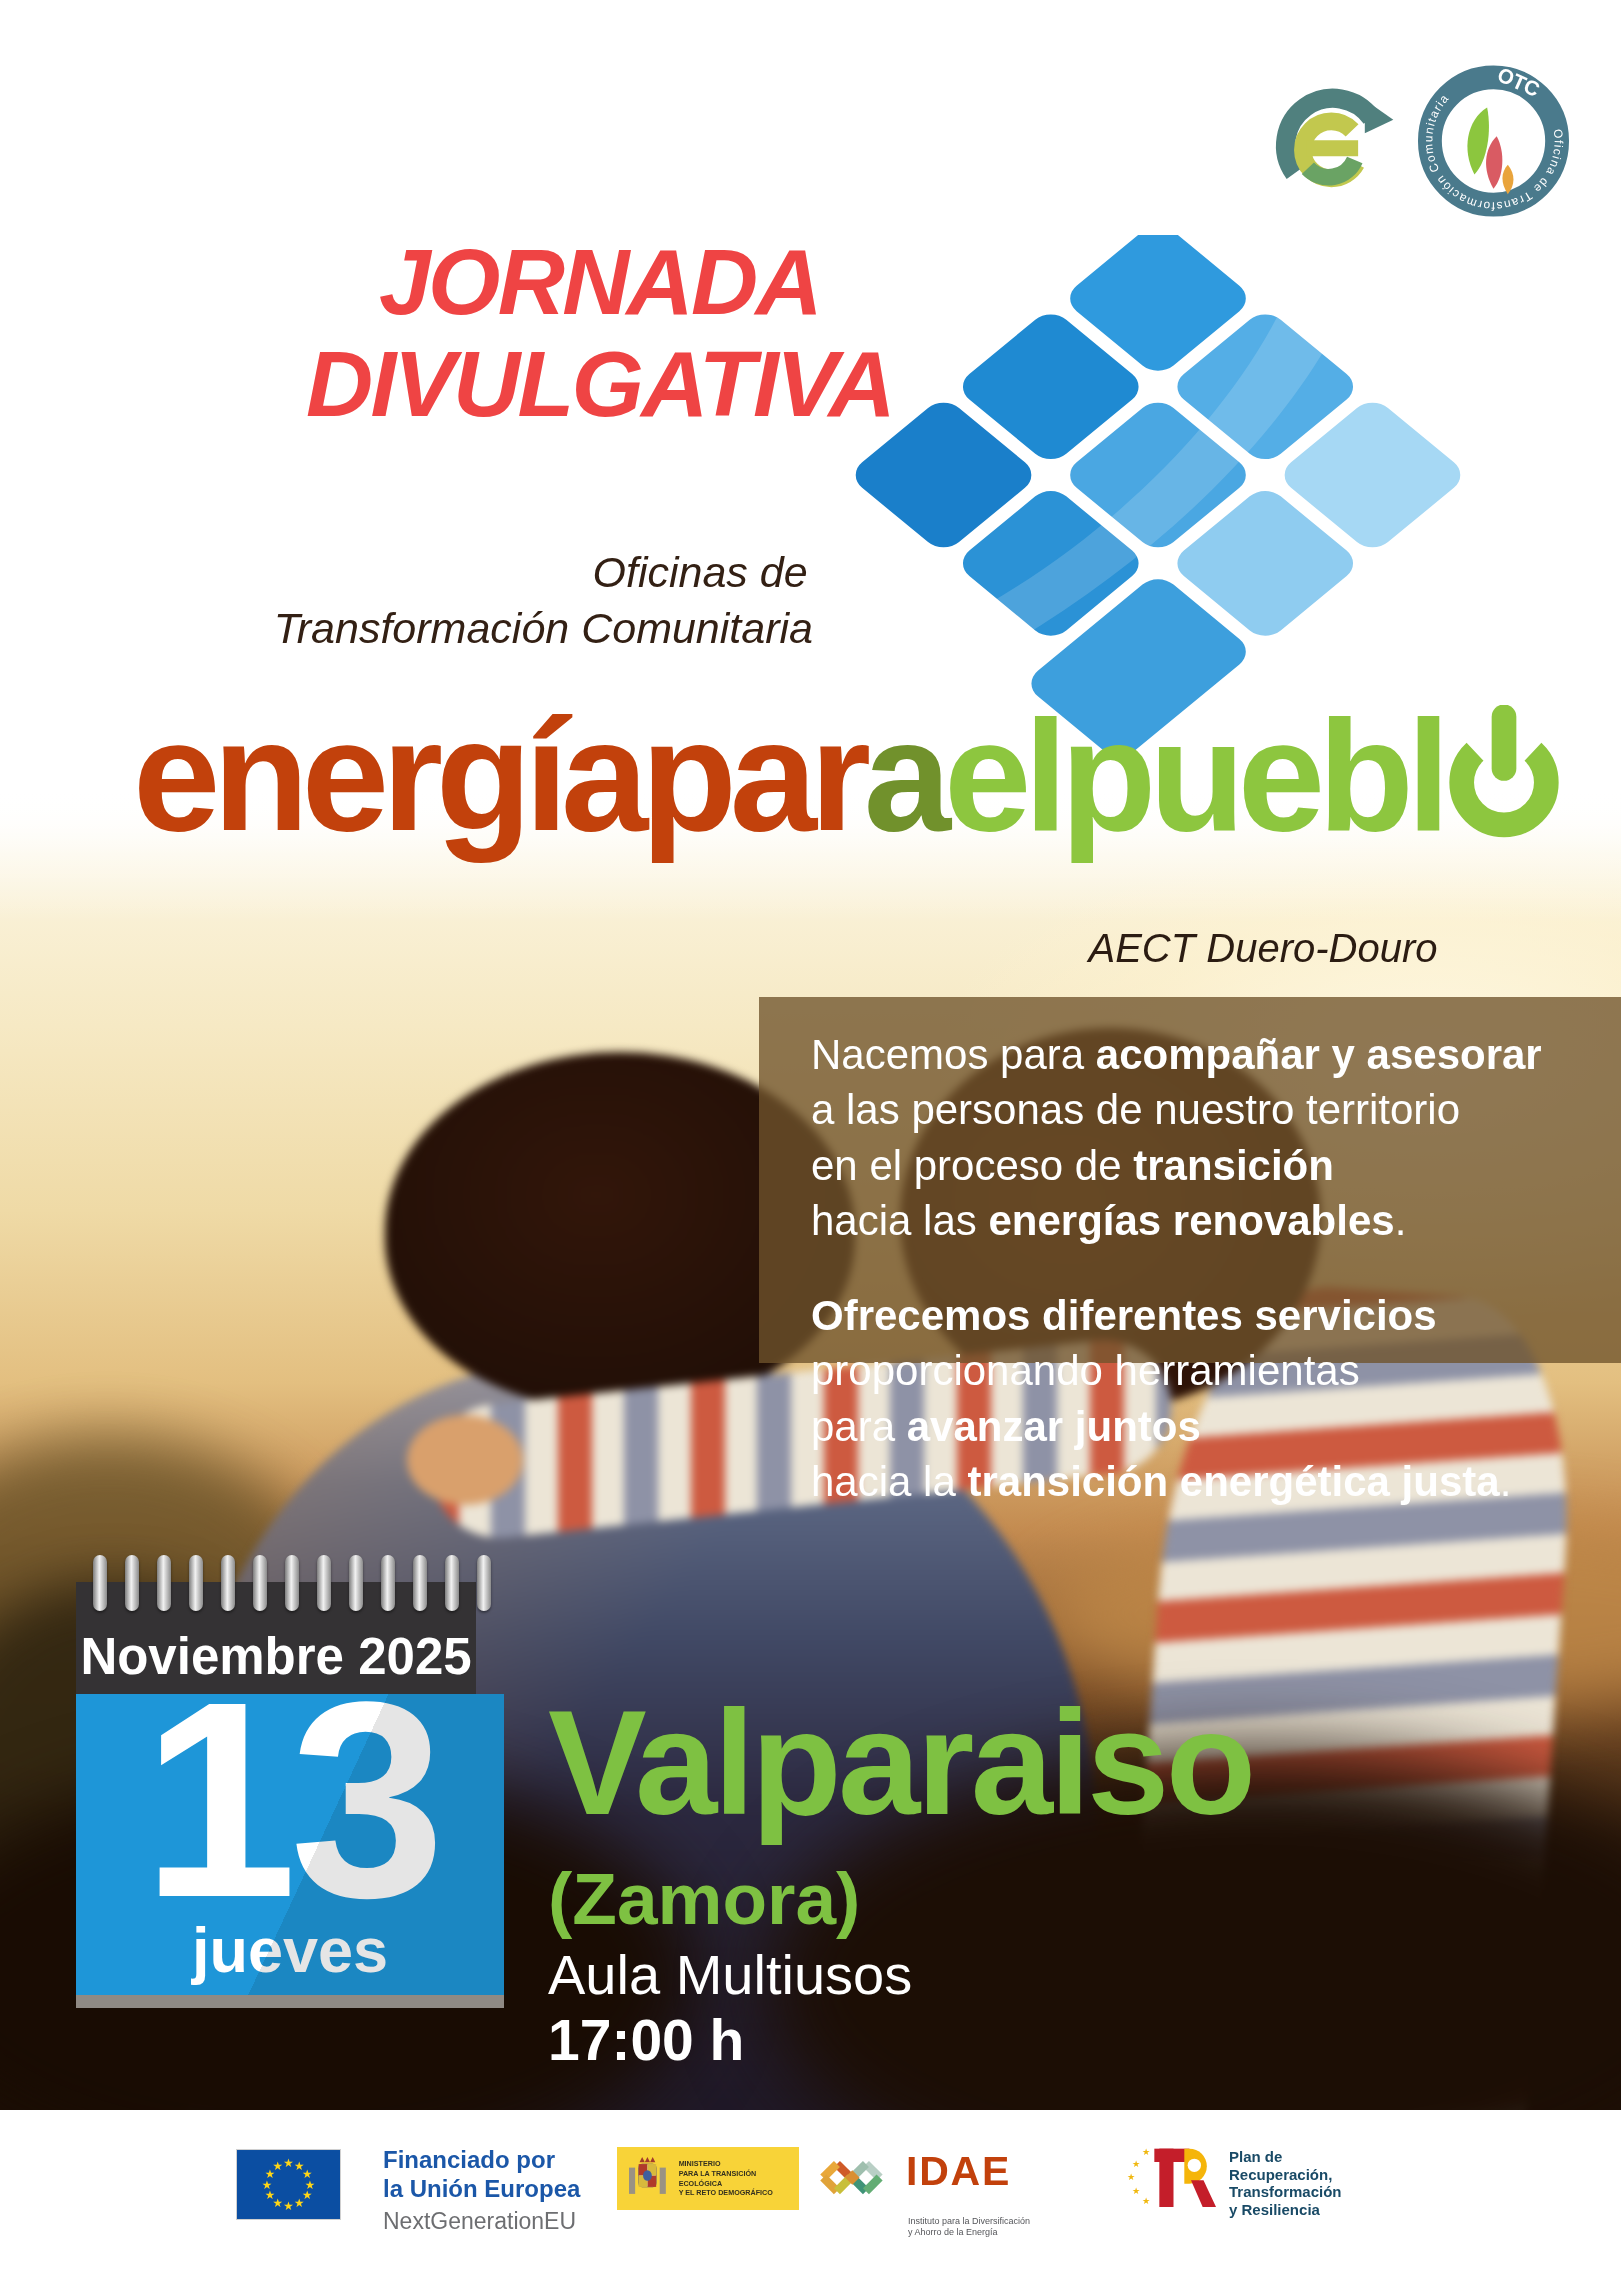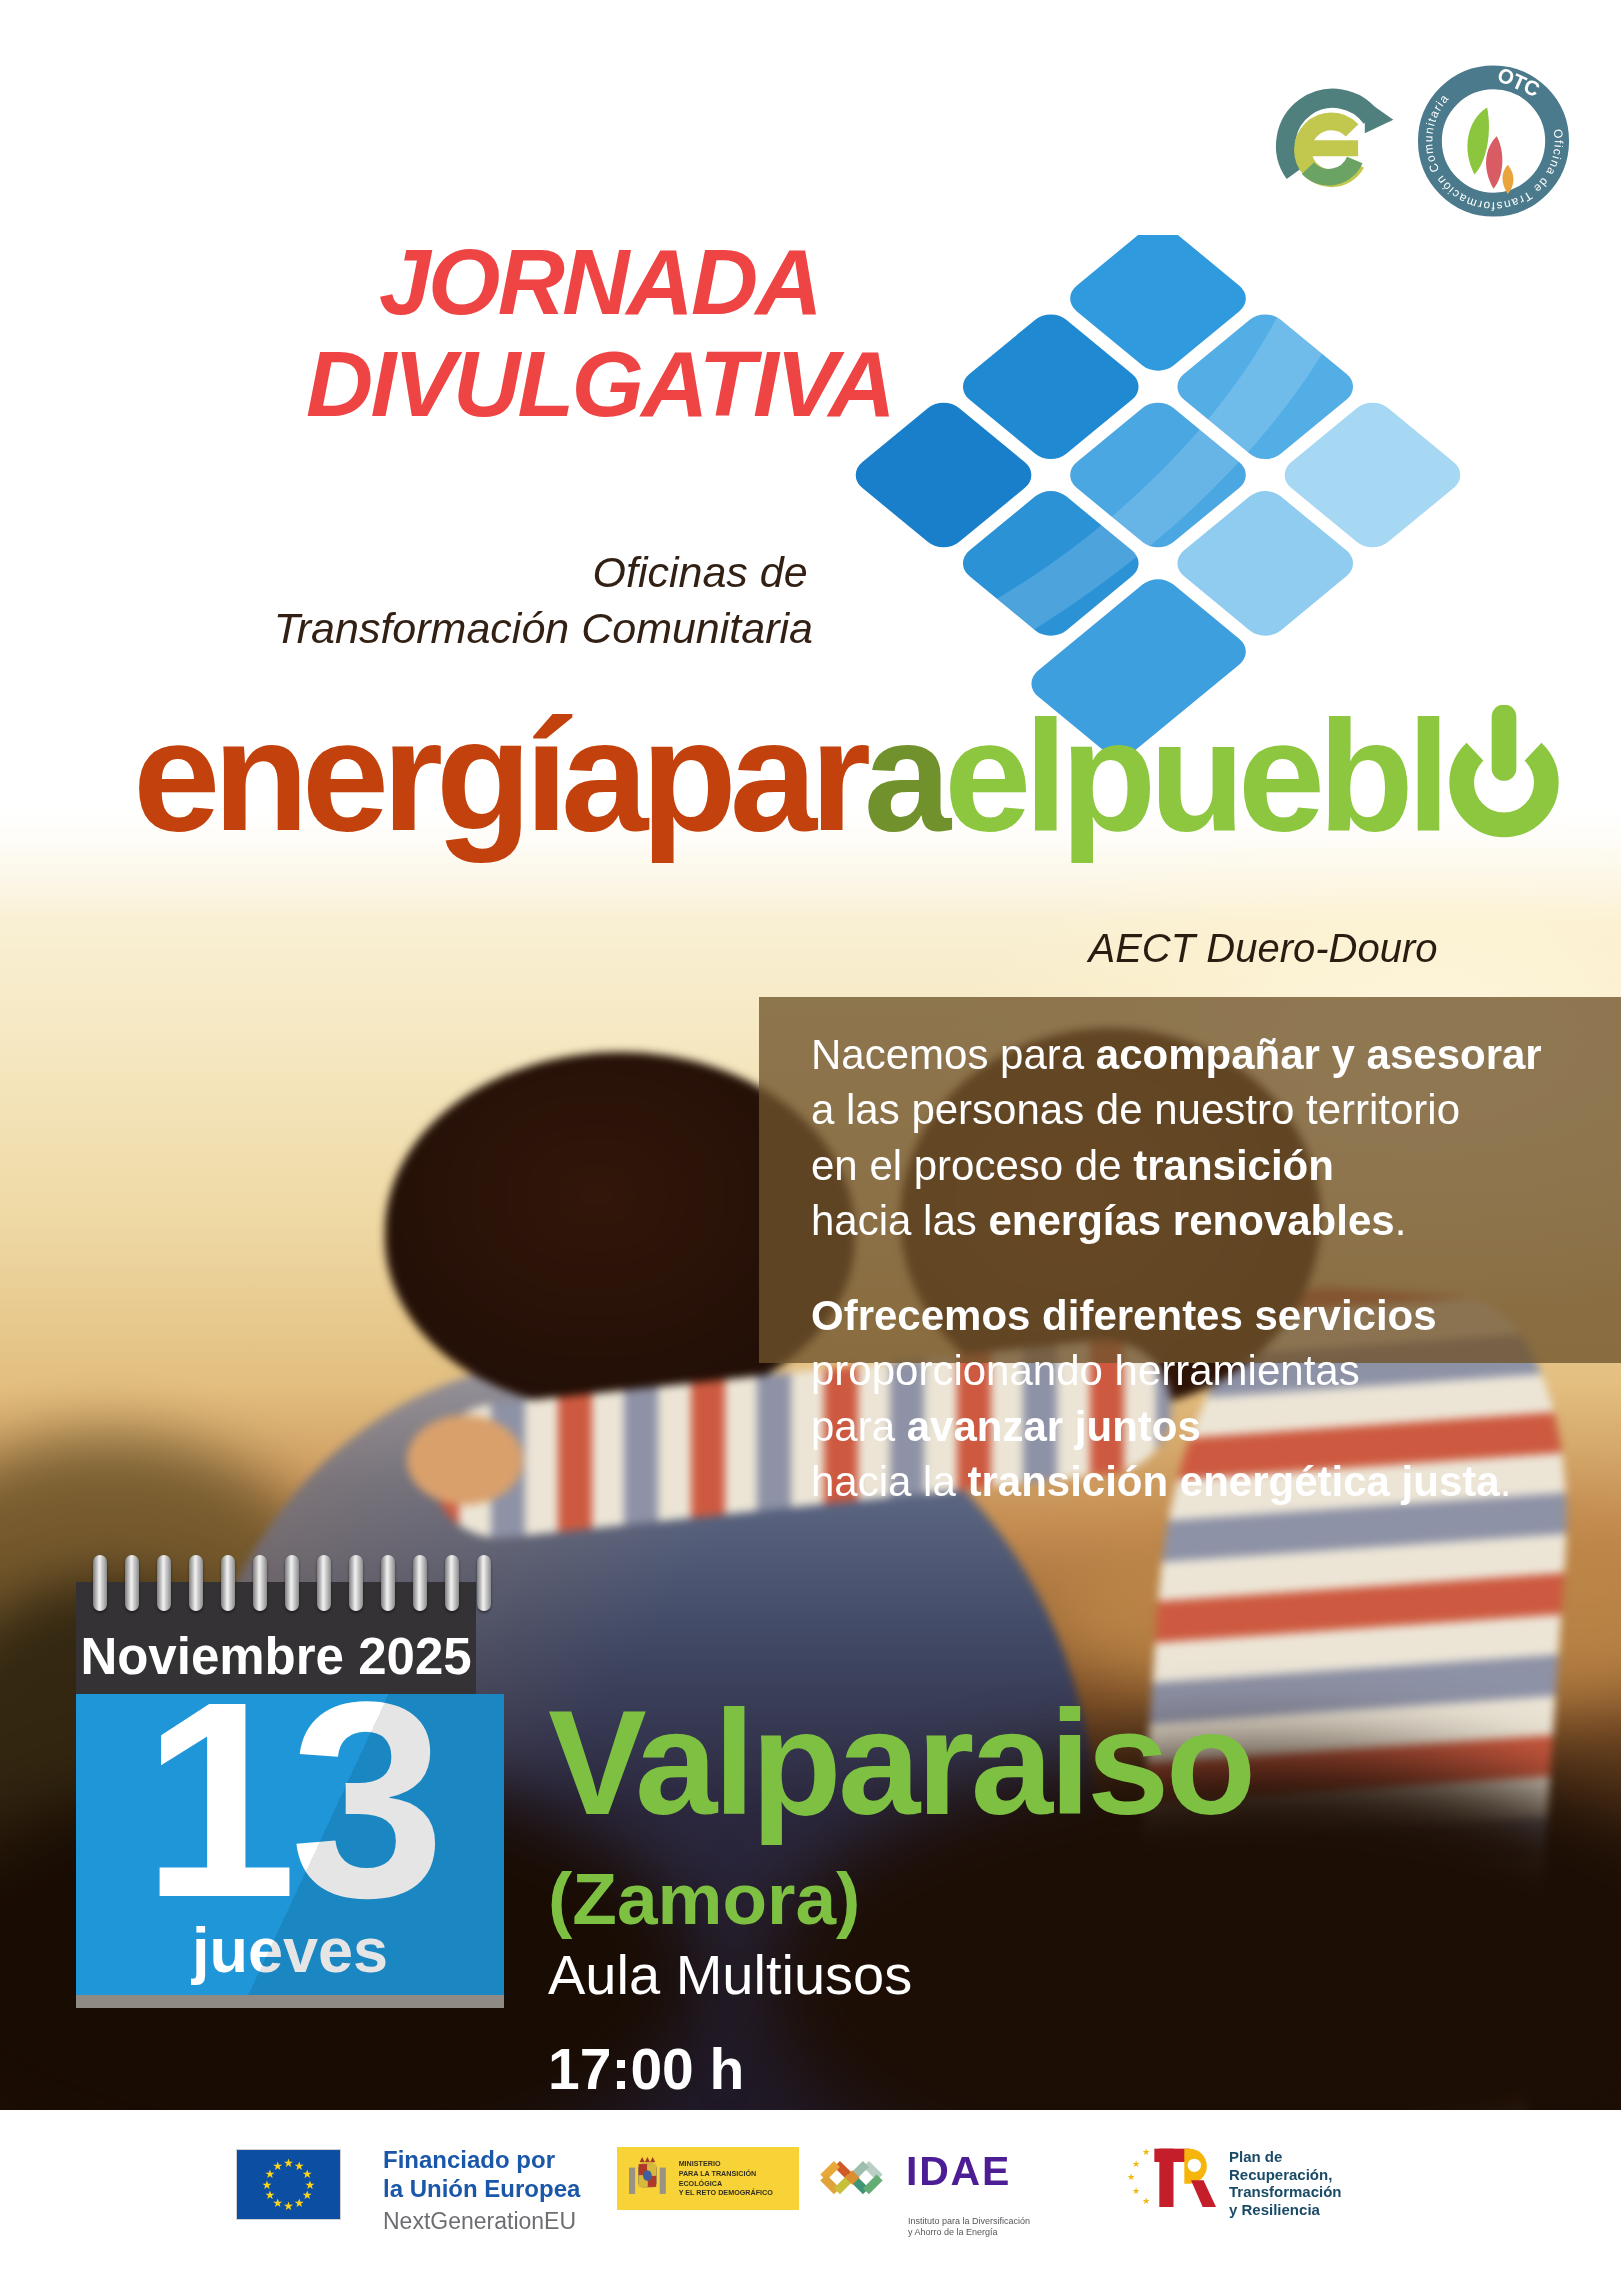--- a/index.html
+++ b/index.html
@@ -88,33 +88,33 @@
     color:#ffffff;font-weight:bold;font-size:279px;line-height:1;letter-spacing:-7.2px;}
   .cal-weekday{position:absolute;left:0;bottom:9px;width:100%;text-align:center;
     color:#ffffff;font-weight:bold;font-size:63px;}
   .cal-strip{position:absolute;left:76px;top:1995px;width:428px;height:12.5px;background:#8f8a84;z-index:4;}
 
   
   .event{position:absolute;left:548px;top:1689px;z-index:4;color:#ffffff;}
   .ev-place{font-weight:bold;font-size:148px;line-height:1;color:#7ec142;letter-spacing:-3.6px;}
   .ev-prov{font-weight:bold;font-size:73px;line-height:1;color:#7ec142;margin-top:25px;}
   .ev-venue{font-size:56px;line-height:1;margin-top:12px;}
-  .ev-time{font-weight:bold;font-size:57px;line-height:1;margin-top:38px;}
+  .ev-time{font-weight:bold;font-size:57px;line-height:1;margin-top:9px;}
 
   
   .footer{position:absolute;left:0;top:2110px;width:1622px;height:183px;background:#ffffff;z-index:5;}
   .eu-flag{position:absolute;left:236px;top:39px;border:0.9px solid #d0d0d0;}
   .eu-text{position:absolute;left:383px;top:36px;line-height:1.2;}
   .eu-text .b{font-weight:bold;color:#1b57a8;font-size:24px;display:block;}
   .eu-text .g{color:#6d6e71;font-size:23px;display:block;margin-top:4.5px;}
   .ministry{position:absolute;left:617px;top:37px;width:182px;height:63px;background:#f8d338;
     display:flex;align-items:center;box-sizing:border-box;padding-left:5.4px;}
   .ministry .mtext{margin-left:5.4px;color:#33301f;font-size:7.2px;font-weight:bold;line-height:1.35;}
   .idae-mark{position:absolute;left:809px;top:36px;}
-  .idae-name{position:absolute;left:906px;top:38px;color:#4c1d95;font-weight:bold;font-size:41px;letter-spacing:1.8px;}
+  .idae-name{position:absolute;left:906px;top:38px;color:#c2410c;font-weight:bold;font-size:41px;letter-spacing:1.8px;}
   .idae-sub{position:absolute;left:908px;top:86px;color:#55565a;font-size:9px;line-height:1.25;margin-top:20px;}
   .tr-mark{position:absolute;left:1121px;top:32px;}
   .tr-text{position:absolute;left:1229px;top:38px;color:#194a66;font-weight:bold;font-size:15px;line-height:1.18;}
   .tr-text span{display:block;}
 </style>
 </head>
 <body>
 
 <div class="poster">
 

